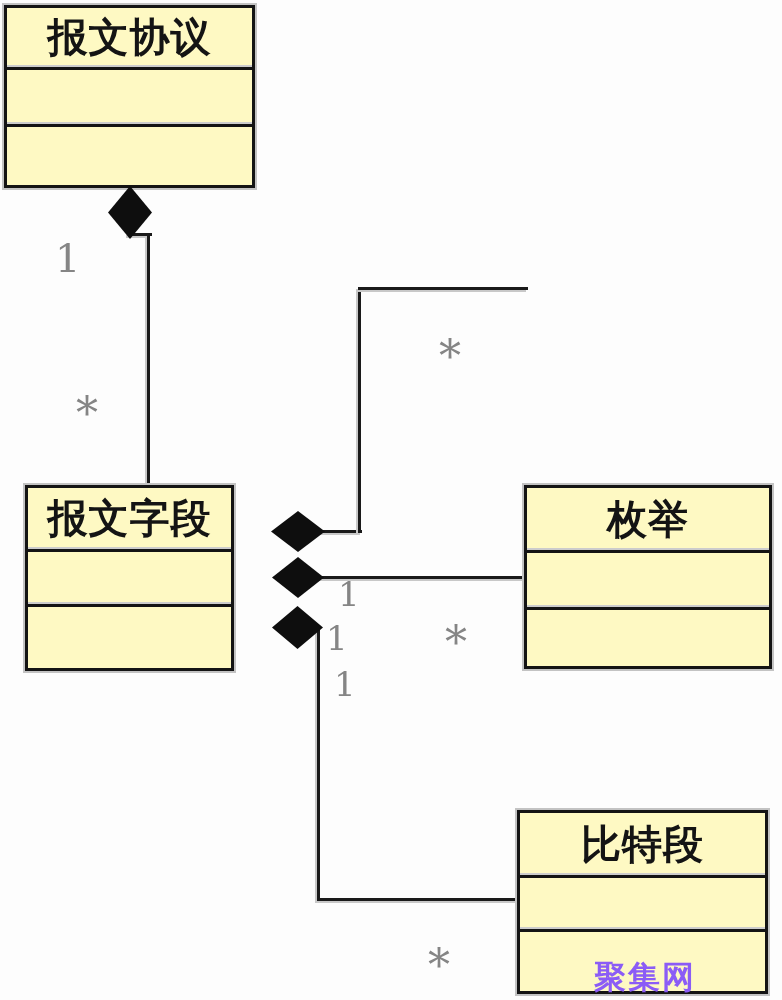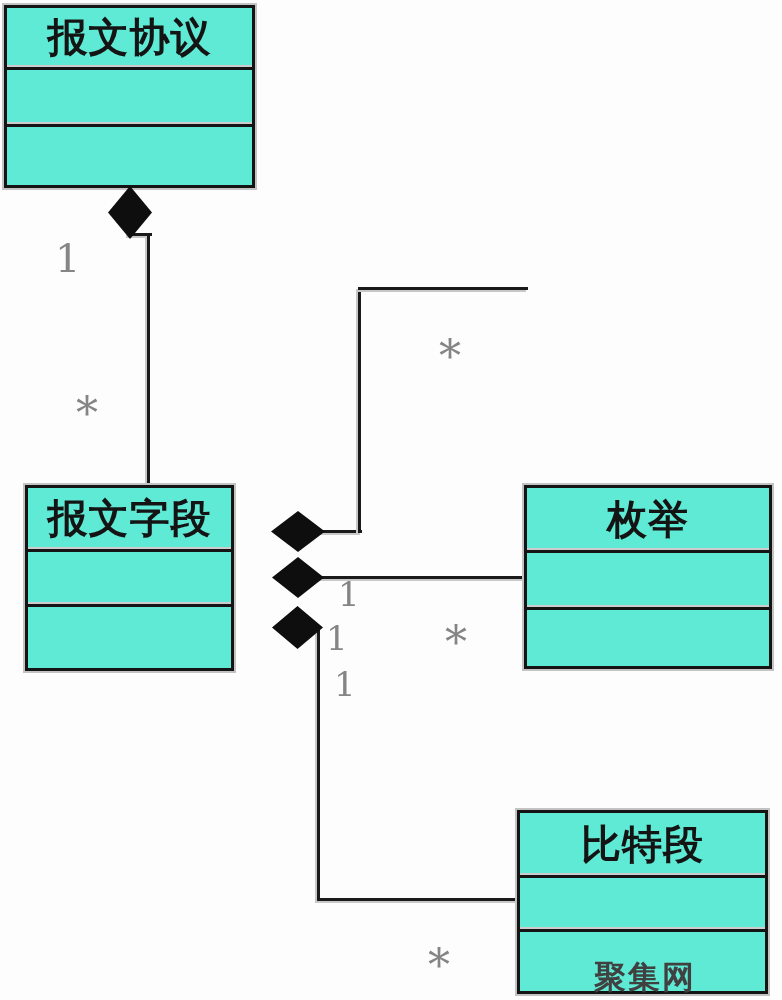--- a/index.html
+++ b/index.html
@@ -7,21 +7,21 @@
     position: relative;
     width: 782px;
     height: 1000px;
     background: #fdfdfd;
     font-family: "Liberation Sans", sans-serif;
     overflow: hidden;
   }
   
   .ubox {
     position: absolute;
-    background: #5eead4;
+    background: #fef9c3;
     border: 3px solid #141414;
     box-shadow: 0 0 0 2px #c3c3c3;
     display: flex;
     flex-direction: column;
     z-index: 2;
     box-sizing: border-box;
   }
   .ubox .title {
     font-weight: bold;
     font-size: 40px;
@@ -57,21 +57,21 @@
     z-index: 4;
   }
   
   .watermark {
     position: absolute;
     left: 594px;
     top: 956px;
     font-size: 32px;
     font-weight: bold;
     letter-spacing: 2px;
-    color: #404040;
+    color: #8b5cf6;
     z-index: 20;
     font-family: "Liberation Sans", sans-serif;
   }
 </style>
 </head>
 <body>
 
 <div class="canvas">
 
   <div class="line" style="left:128px; top:233px; width:24px; height:3px;"></div>

